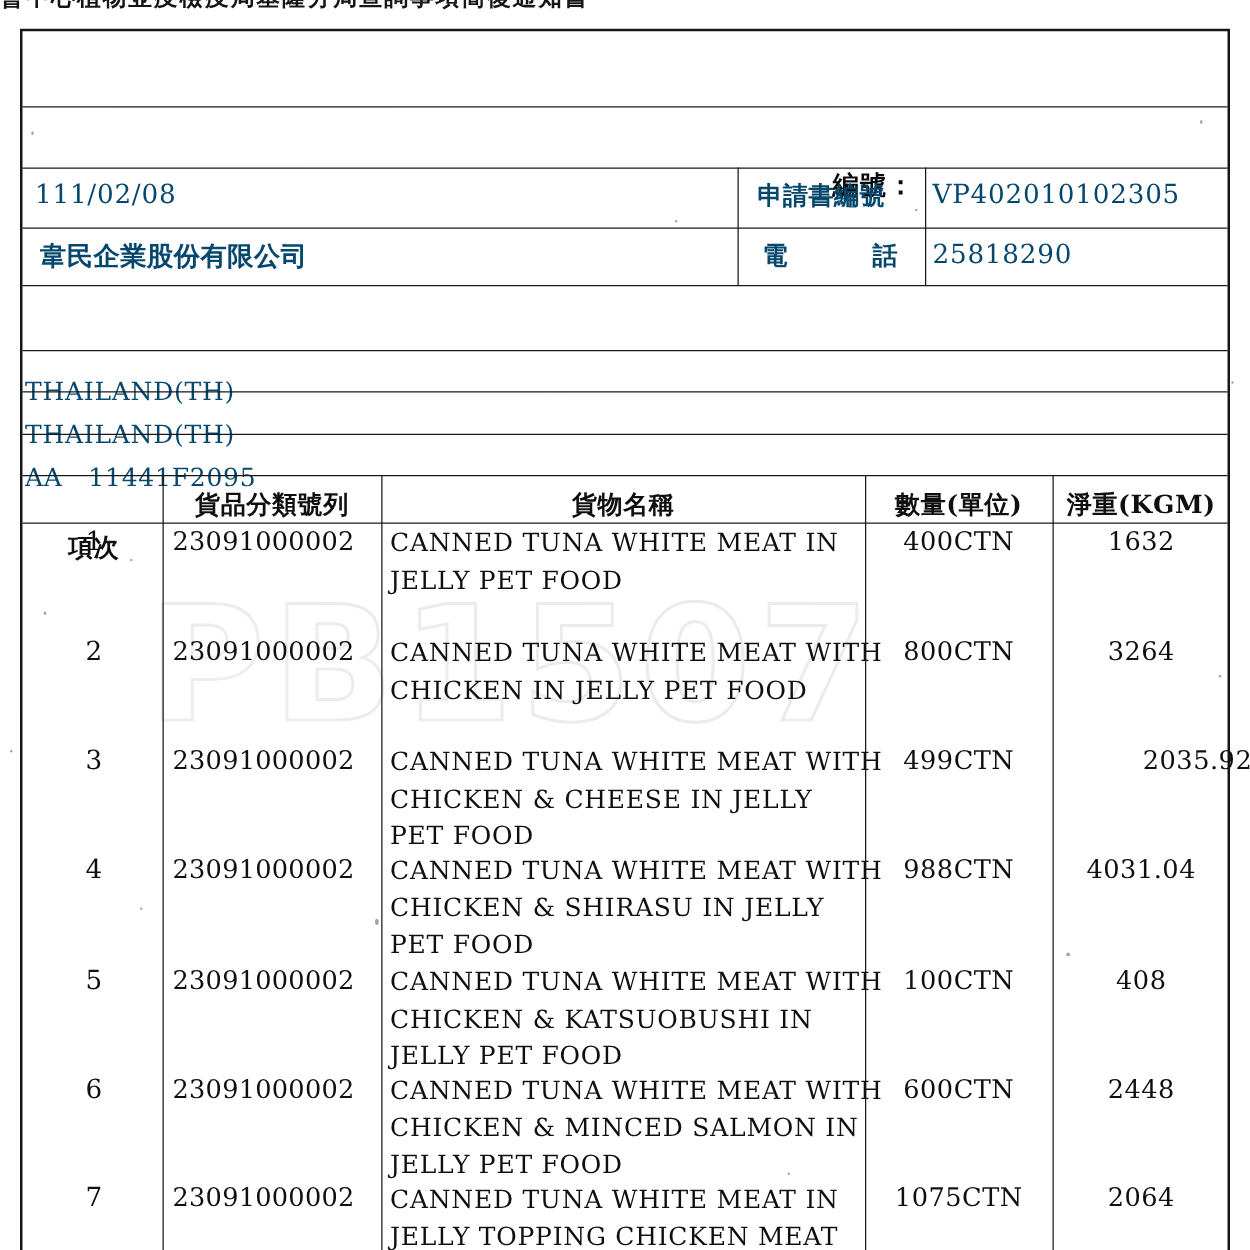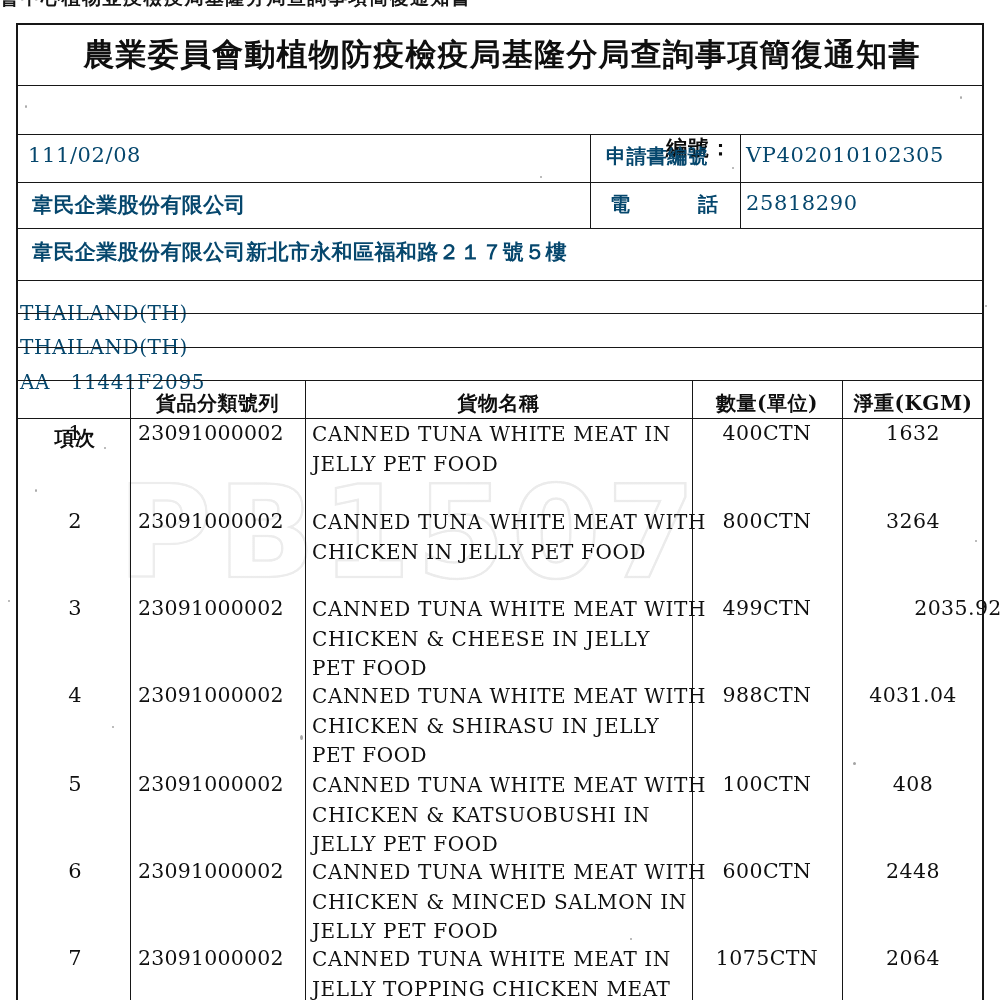--- a/index.html
+++ b/index.html
@@ -207,23 +207,20 @@
   <div id="paper-tint"></div>
 
   <div id="top-cut">
     <div class="txt">會中心植物並疫檢疫局基隆分局查詢事項簡復通知書</div>
   </div>
 
   <div id="watermark">PB1507</div>
 
   <div id="frame">
 
-    <div id="title">
-      <div class="t">農業委員會動植物防疫檢疫局基隆分局查詢事項簡復通知書</div>
-    </div>
     <div class="hline" style="top:60px;"></div>
 
     <div id="serial-row">
       <div id="serial-label">編號：</div>
     </div>
     <div class="hline" style="top:109px;"></div>
 
     <div class="celltext mono-ish" style="left:10px; top:118px;">111/02/08</div>
     <div class="celltext cn" style="left:588px; top:118px; font-size:20px;">申請書編號</div>
     <div class="celltext mono-ish" style="left:728px; top:118px;">VP402010102305</div>
@@ -232,21 +229,20 @@
 
     <div class="celltext cn" style="left:14px; top:166px;">韋民企業股份有限公司</div>
     <div class="celltext cn" style="left:592px; top:166px; font-size:20px; letter-spacing:2px;">電　　　話</div>
     <div class="celltext mono-ish" style="left:728px; top:166px;">25818290</div>
 
     <div class="hline" style="top:203px;"></div>
 
     <div class="vline" style="left:572px; top:109px; height:94px;"></div>
     <div class="vline" style="left:722px; top:109px; height:94px;"></div>
 
-    <div class="celltext cn" style="left:14px; top:213px;">韋民企業股份有限公司新北市永和區福和路２１７號５樓</div>
     <div class="hline" style="top:255px;"></div>
 
     <div class="celltext mono-ish" style="left:2px; top:276px; font-size:20px;">THAILAND(TH)</div>
     <div class="hline" style="top:288px;"></div>
 
     <div class="celltext mono-ish" style="left:2px; top:310px; font-size:20px;">THAILAND(TH)</div>
     <div class="hline" style="top:322px;"></div>
 
     <div class="celltext mono-ish" style="left:2px; top:344px; font-size:20px;">AA　11441F2095</div>
     <div class="hline" style="top:355px;"></div>

